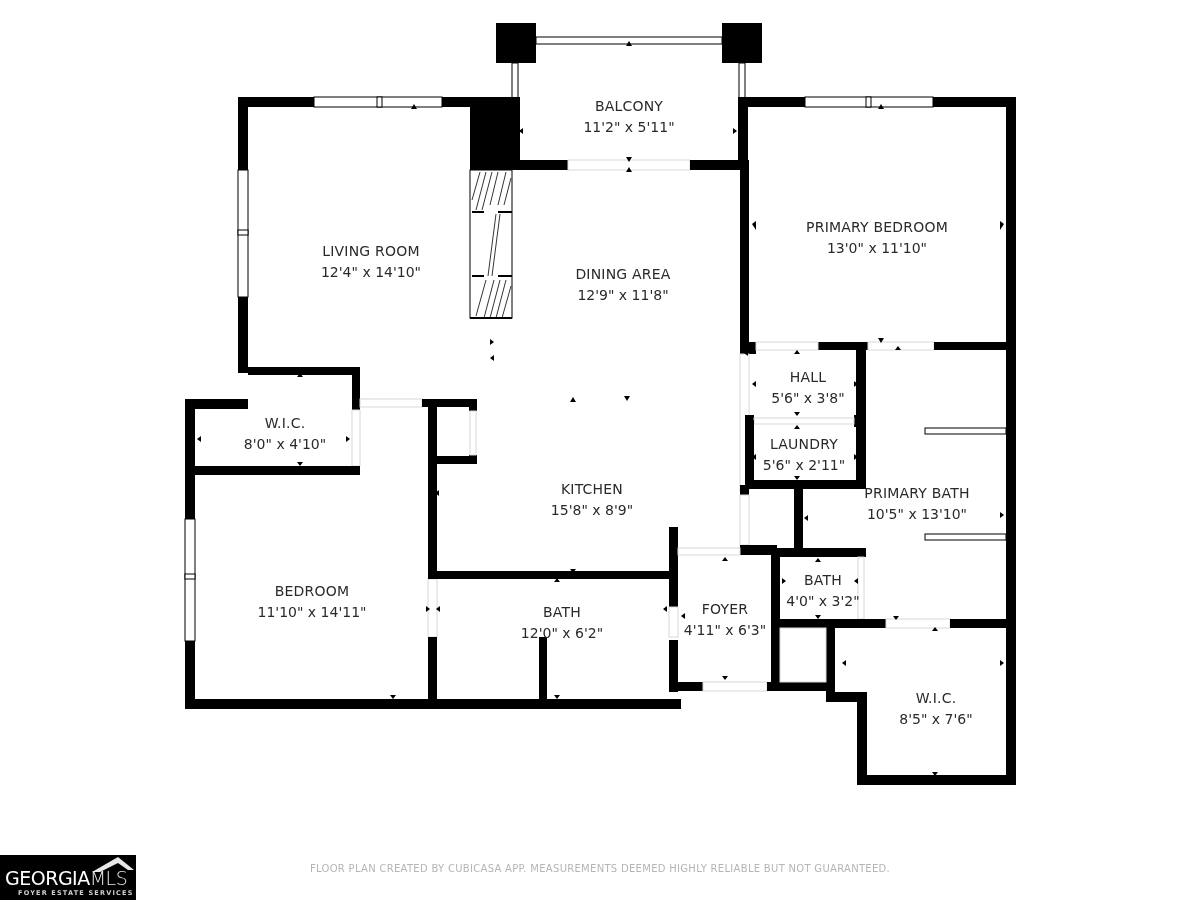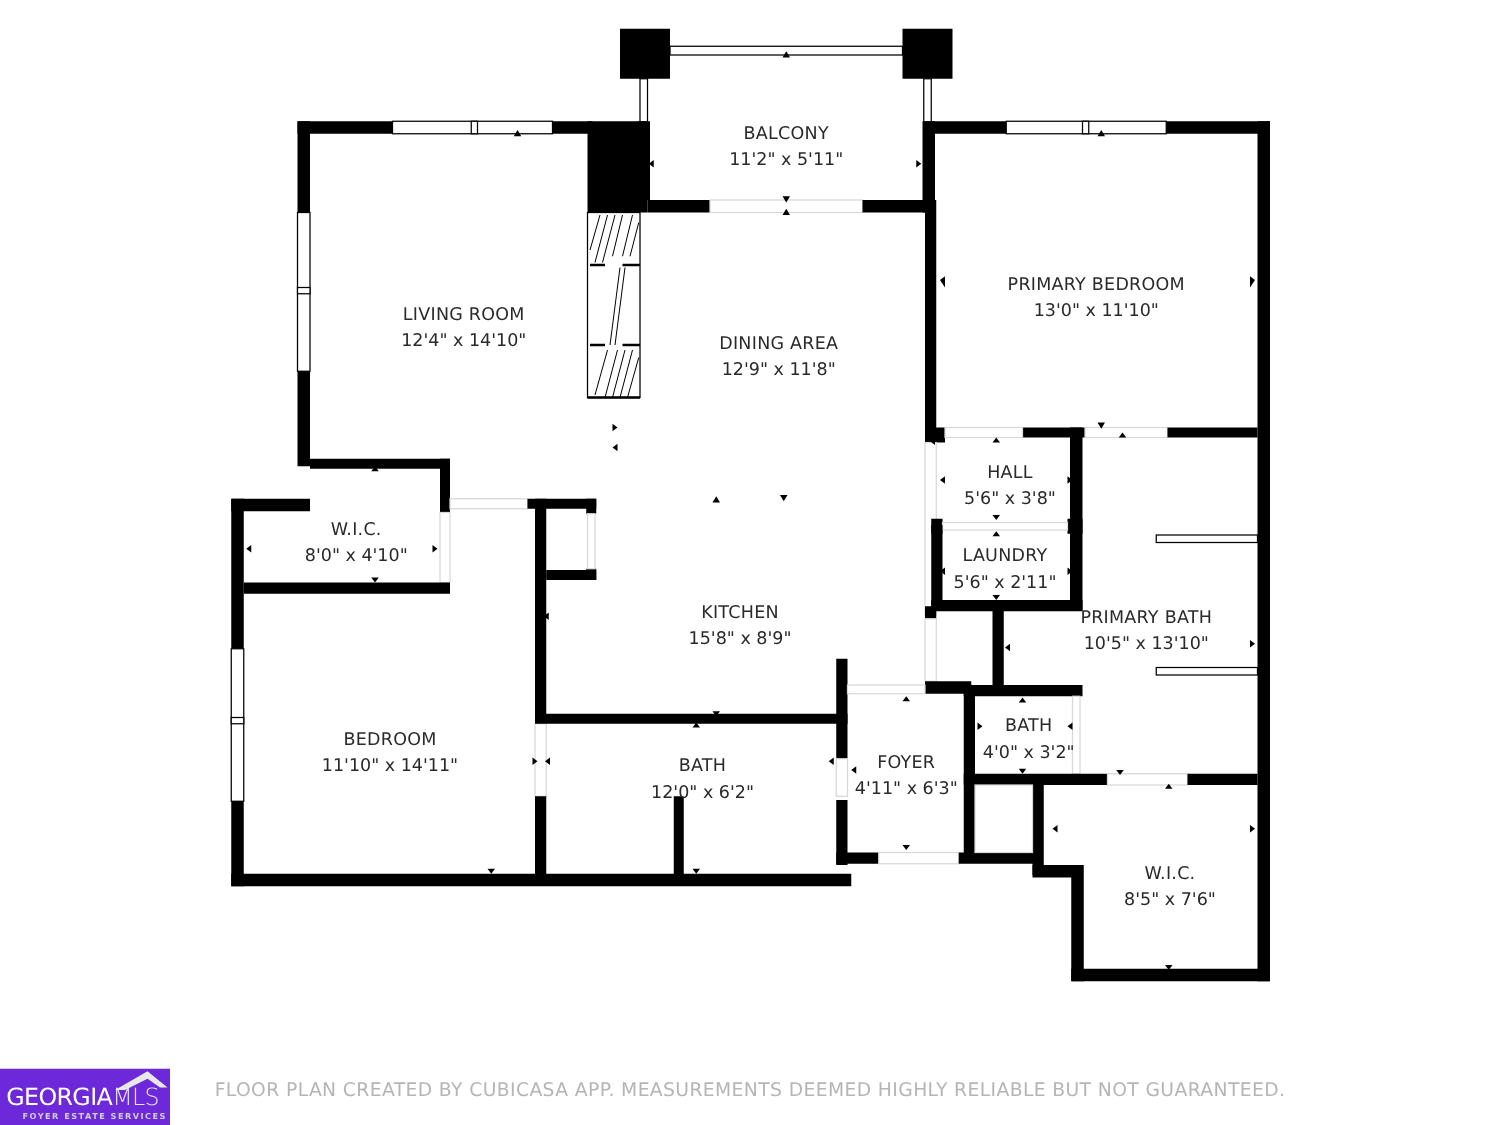--- a/index.html
+++ b/index.html
@@ -4,22 +4,22 @@
 <style>
   html, body { margin:0; padding:0; background:#ffffff; }
   body { width:1200px; height:900px; position:relative; overflow:hidden; font-family:"DejaVu Sans", sans-serif; }
   #plan { position:absolute; left:0; top:0; width:1200px; height:900px; }
   .wall { fill:#000; }
   .win { fill:#fff; stroke:#000; stroke-width:1; }
   .door { fill:#fff; stroke:#d8d8d8; stroke-width:1; }
   .rname { font-family:"DejaVu Sans", sans-serif; font-size:14px; fill:#2a2a2a; text-anchor:middle; letter-spacing:0.2px; }
   .rdim { font-family:"DejaVu Sans", sans-serif; font-size:14px; fill:#2a2a2a; text-anchor:middle; }
   .mk { fill:#000; }
-  .disclaimer { position:absolute; left:0; width:1200px; top:863px; text-align:center; font-family:"DejaVu Sans", sans-serif; font-size:15px; color:#b5b5b5; letter-spacing:0.3px; }
-  .logo { position:absolute; left:0; top:855px; width:136px; height:45px; background:#6d28d9; color:#fff; }
+  .disclaimer { position:absolute; left:0; width:1200px; top:863px; text-align:center; font-family:"DejaVu Sans", sans-serif; font-size:10px; color:#b5b5b5; letter-spacing:0.3px; }
+  .logo { position:absolute; left:0; top:855px; width:136px; height:45px; background:#000000; color:#fff; }
   .logo-main { position:absolute; left:5px; top:12px; font-family:"DejaVu Sans", sans-serif; font-size:19px; letter-spacing:-0.5px; color:#fff; }
   .logo-main .mls { font-weight:300; color:#e6e6e6; }
   .logo-sub { position:absolute; left:18px; top:34px; font-family:"DejaVu Sans", sans-serif; font-size:6.5px; letter-spacing:1.2px; color:#d0d0d0; font-weight:bold; }
 </style>
 </head>
 <body>
 
 <svg id="plan" viewBox="0 0 1200 900" xmlns="http://www.w3.org/2000/svg">
   <g>
 

